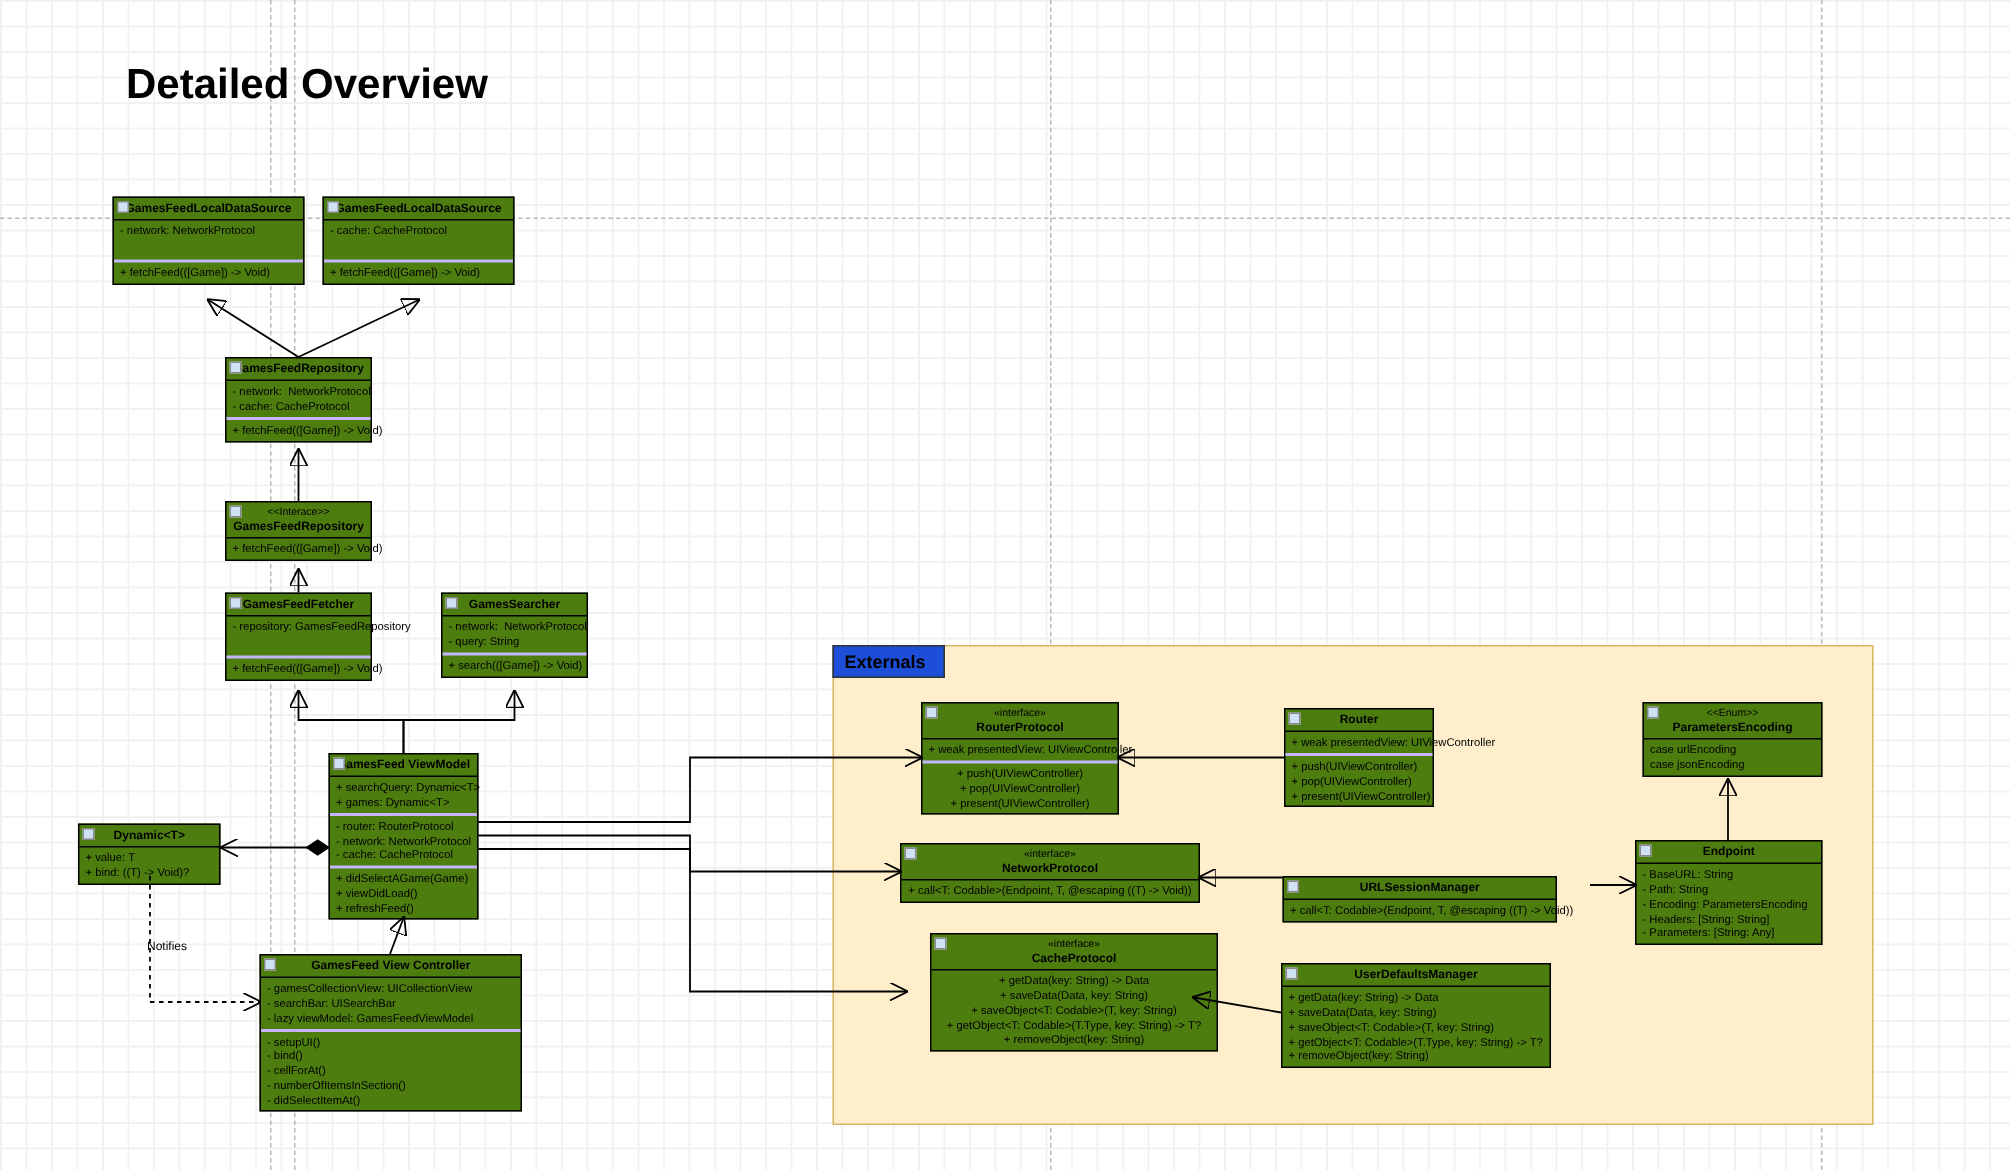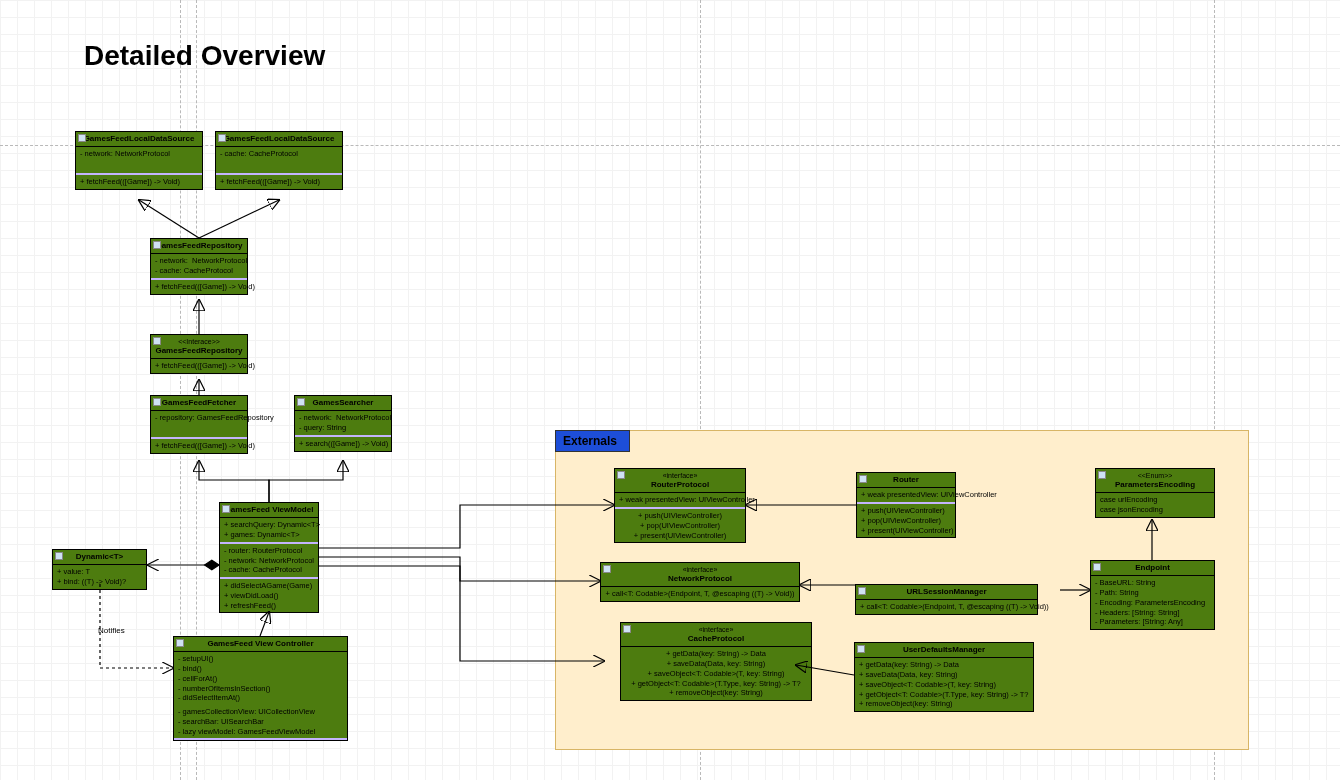--- a/index.html
+++ b/index.html
@@ -131,28 +131,28 @@
 - network: NetworkProtocol
 - cache: CacheProtocol</div>
     <div class="sec last">+ didSelectAGame(Game)
 + viewDidLoad()
 + refreshFeed()</div>
   </div>
 
   <div class="uml" style="left:173px; top:636px; width:175px;">
     <div class="icon"></div>
     <div class="hdr">GamesFeed View Controller</div>
+    <div class="sec">- gamesCollectionView: UICollectionView
+- searchBar: UISearchBar
+- lazy viewModel: GamesFeedViewModel</div>
     <div class="sec last">- setupUI()
 - bind()
 - cellForAt()
 - numberOfItemsInSection()
 - didSelectItemAt()</div>
-    <div class="sec">- gamesCollectionView: UICollectionView
-- searchBar: UISearchBar
-- lazy viewModel: GamesFeedViewModel</div>
   </div>
 
   <div class="uml" style="left:614px; top:468px; width:132px;">
     <div class="icon"></div>
     <div class="hdr"><span class="stereo">«interface»</span><span>RouterProtocol</span></div>
     <div class="sec">+ weak presentedView: UIViewController</div>
     <div class="sec last" style="text-align:center">+ push(UIViewController)
 + pop(UIViewController)
 + present(UIViewController)</div>
   </div>

